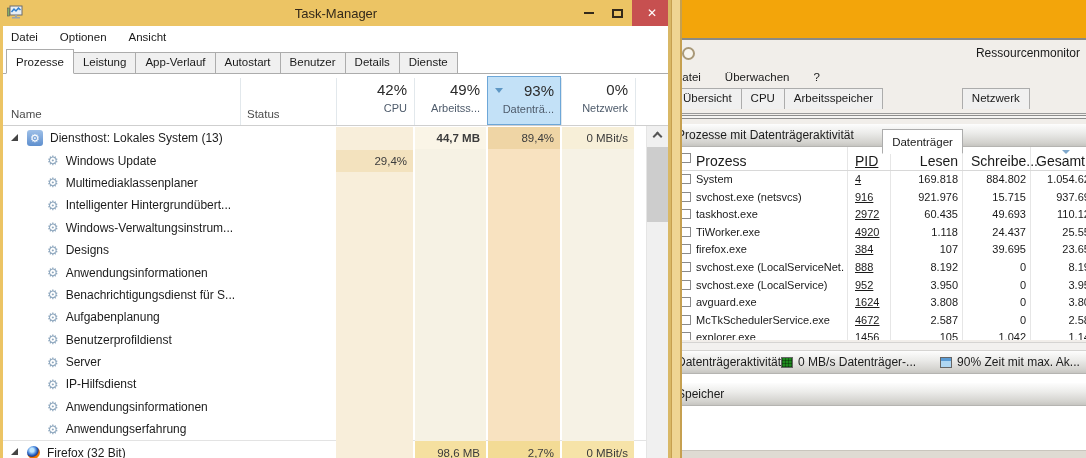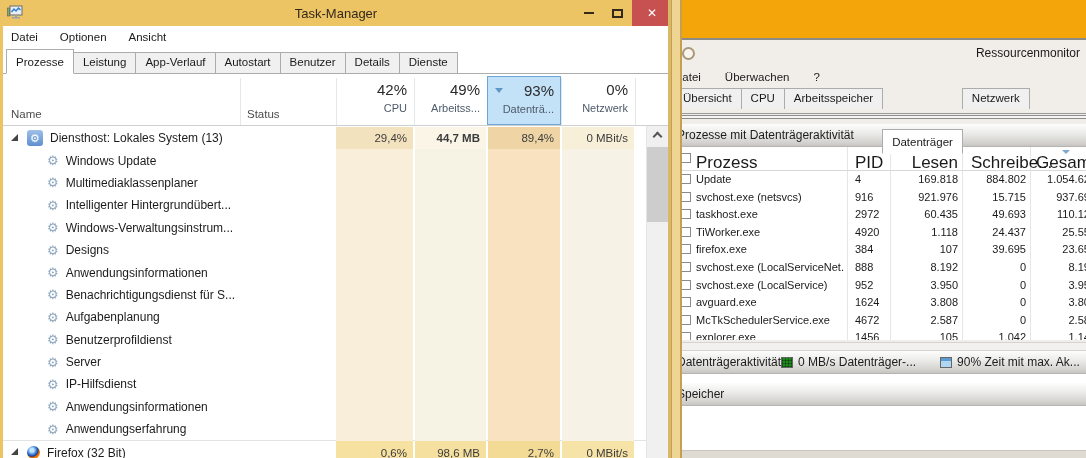--- a/index.html
+++ b/index.html
@@ -38,21 +38,21 @@
   .sort-tri{position:absolute;left:7px;top:11px;width:0;height:0;border-left:4px solid transparent;border-right:4px solid transparent;border-top:5px solid #5E97C4;}
   
   .tm-rows{position:absolute;left:3px;top:127px;right:4px;bottom:0;background:#fff;overflow:hidden;}
   .band{position:absolute;top:0;bottom:0;}
   .b-cpu{left:333px;width:77px;background:#F8EEDA;}
   .b-mem{left:412px;width:71px;background:#F6F2E4;}
   .b-disk{left:485px;width:72px;background:#F8E2C0;}
   .b-net{left:559px;width:72px;background:#F6F2E5;}
   .trow{position:relative;height:22.4px;display:flex;align-items:center;font-size:12px;color:#1b1b1b;}
   .cell{position:absolute;top:0;height:100%;display:flex;align-items:center;justify-content:flex-end;padding-right:6px;font-size:11.5px;color:#3c3c3c;}
-  .c-cpu{left:333px;width:77px;} .c-mem{left:412px;width:71px;} .c-disk{left:485px;width:72px;} .c-net{left:559px;width:72px;}
+  .c-cpu{left:333px;width:77px;margin-top:23px;} .c-mem{left:412px;width:71px;} .c-disk{left:485px;width:72px;} .c-net{left:559px;width:72px;}
   .p-cpu{background:#F3E2BE;} .p-mem{background:#FAF5E7;font-weight:bold;} .p-disk{background:#EFD5A5;} .p-net{background:#F7EFD8;}
   .f-cpu{background:#F6E1A0;} .f-mem{background:#F5E0A0;} .f-disk{background:#F3DB95;} .f-net{background:#F6E3A8;}
   .exp{width:0;height:0;border-bottom:7px solid #444;border-left:7px solid transparent;margin:0 9px 2px 8px;}
   .svc-parent-icon{width:16px;height:16px;border-radius:3px;background:linear-gradient(#9FC0E8,#5E8FCE);color:#fff;font-size:11px;display:flex;align-items:center;justify-content:center;margin-right:7px;}
   .svc-child-icon{color:#8FA8BF;font-size:13px;margin:0 7px 0 44px;}
   .ff-icon{width:13px;height:13px;border-radius:50%;margin-right:7px;
      background:radial-gradient(circle at 38% 32%,#BFE7FF 0 16%,#3D7BD6 38%,#1B3F8F 52%,#E66A00 60%,#FF9500 78%,#D45500 100%);}
   .tm-sep{height:1px;background:#E3E3E3;margin:0;}
   
   .tm-scroll{position:absolute;right:4px;top:126px;bottom:0;width:22px;background:#F0F0F0;border-left:1px solid #E5E5E5;}
@@ -63,27 +63,27 @@
   
   .rm{position:absolute;left:672px;top:38px;width:414px;height:420px;background:#F1EEEA;z-index:2;overflow:hidden;border-top:2px solid #8A8A86;}
   .rm-titlebar{position:absolute;left:0;top:2px;width:100%;height:24px;}
   .rm-title{position:absolute;right:6px;top:4px;font-size:12px;color:#1a1a1a;}
   .rm-appicon{position:absolute;left:10px;top:5px;width:13px;height:13px;border-radius:50%;border:2px solid #A89878;background:#F8F5EE;}
   .rm-menubar{position:absolute;left:0;top:26px;width:100%;height:22px;display:flex;align-items:center;gap:24px;padding-left:2px;font-size:11.5px;color:#1a1a1a;}
   .rm-tabs{position:absolute;left:0;top:48px;width:100%;height:26px;display:flex;align-items:flex-start;padding-left:1px;border-bottom:1px solid #9A9A9A;}
   .dbl{position:absolute;left:0;top:75px;width:100%;height:4px;border-top:1px solid #8C8C8C;border-bottom:1px solid #8C8C8C;background:#F6F5F3;}
   .gbar{position:absolute;left:0;width:100%;height:23px;display:flex;align-items:center;padding-left:5px;font-size:12px;color:#1c1c1c;
     background:linear-gradient(180deg,#FDFDFD,#ECECEA 40%,#D3D2CE 85%,#C6C5C1);border-bottom:1px solid #B5B4B1;}
-  .rm-tablehead{position:absolute;left:0;top:107px;width:100%;height:24px;background:#fff;border-bottom:1px solid #D8D8D8;font-size:17px;color:#1a1a1a;}
+  .rm-tablehead{position:absolute;left:0;top:107px;width:100%;height:24px;background:#fff;border-bottom:1px solid #D8D8D8;font-size:14px;color:#1a1a1a;}
   .rm-rows{position:absolute;left:0;top:131px;width:100%;height:169px;background:#fff;overflow:hidden;}
   .rm-row{position:relative;height:17.6px;font-size:11px;color:#1a1a1a;}
   .rm-colsep{position:absolute;top:0;bottom:0;width:1px;background:#E6E6E6;}
   .cb{position:absolute;left:9px;top:3px;width:10px;height:10px;border:1px solid #8A8A8A;background:#fff;}
   .rm-name{position:absolute;left:24px;top:2px;white-space:nowrap;max-width:148px;overflow:hidden;}
-  .rm-pid{position:absolute;left:183px;top:2px;}
+  .rm-pid{position:absolute;left:183px;top:2px;text-decoration:underline;}
   .rm-num{position:absolute;top:2px;text-align:right;}
   .n-lesen{left:226px;width:60px;} .n-schreib{left:294px;width:60px;} .n-gesamt{left:354px;width:70px;}
   .rm-hscroll{position:absolute;left:0;top:302px;width:100%;height:9px;background:#F2F1EF;border-top:1px solid #D5D4D2;border-bottom:1px solid #D5D4D2;}
   .legend-sq{width:12px;height:11px;border:1px solid #666;display:inline-block;margin:0 5px 0 0;vertical-align:-2px;}
   .lg-green{background:repeating-linear-gradient(0deg,rgba(0,0,0,.30) 0 1px,transparent 1px 3px),
             repeating-linear-gradient(90deg,rgba(0,0,0,.30) 0 1px,transparent 1px 3px),#1E8A1E;}
   .lg-blue{background:linear-gradient(#5A9BD4 0 3px,#AFD7F3 3px);}
   .rm-white{position:absolute;left:0;width:100%;background:#fff;}
   .rm-bottom{position:absolute;left:0;top:410px;width:100%;height:10px;background:#DFDBD3;border-top:1px solid #C9C5BD;}
   .rm-sorttri{position:absolute;left:390px;top:3px;width:0;height:0;border-left:4px solid transparent;border-right:4px solid transparent;border-top:4px solid #7FA8CC;}
@@ -296,21 +296,21 @@
     </div>
 
     <div class="rm-rows">
       <div class="rm-colsep" style="left:175px;top:0;bottom:0"></div>
       <div class="rm-colsep" style="left:218px;top:0;bottom:0"></div>
       <div class="rm-colsep" style="left:290px;top:0;bottom:0"></div>
       <div class="rm-colsep" style="left:358px;top:0;bottom:0"></div>
 
       <div class="rm-row">
         <div class="cb"></div>
-        <span class="rm-name">Update</span>
+        <span class="rm-name">System</span>
         <span class="rm-pid">4</span>
         <span class="rm-num n-lesen">169.818</span>
         <span class="rm-num n-schreib">884.802</span>
         <span class="rm-num n-gesamt">1.054.626</span>
       </div>
       <div class="rm-row">
         <div class="cb"></div>
         <span class="rm-name">svchost.exe (netsvcs)</span>
         <span class="rm-pid">916</span>
         <span class="rm-num n-lesen">921.976</span>

